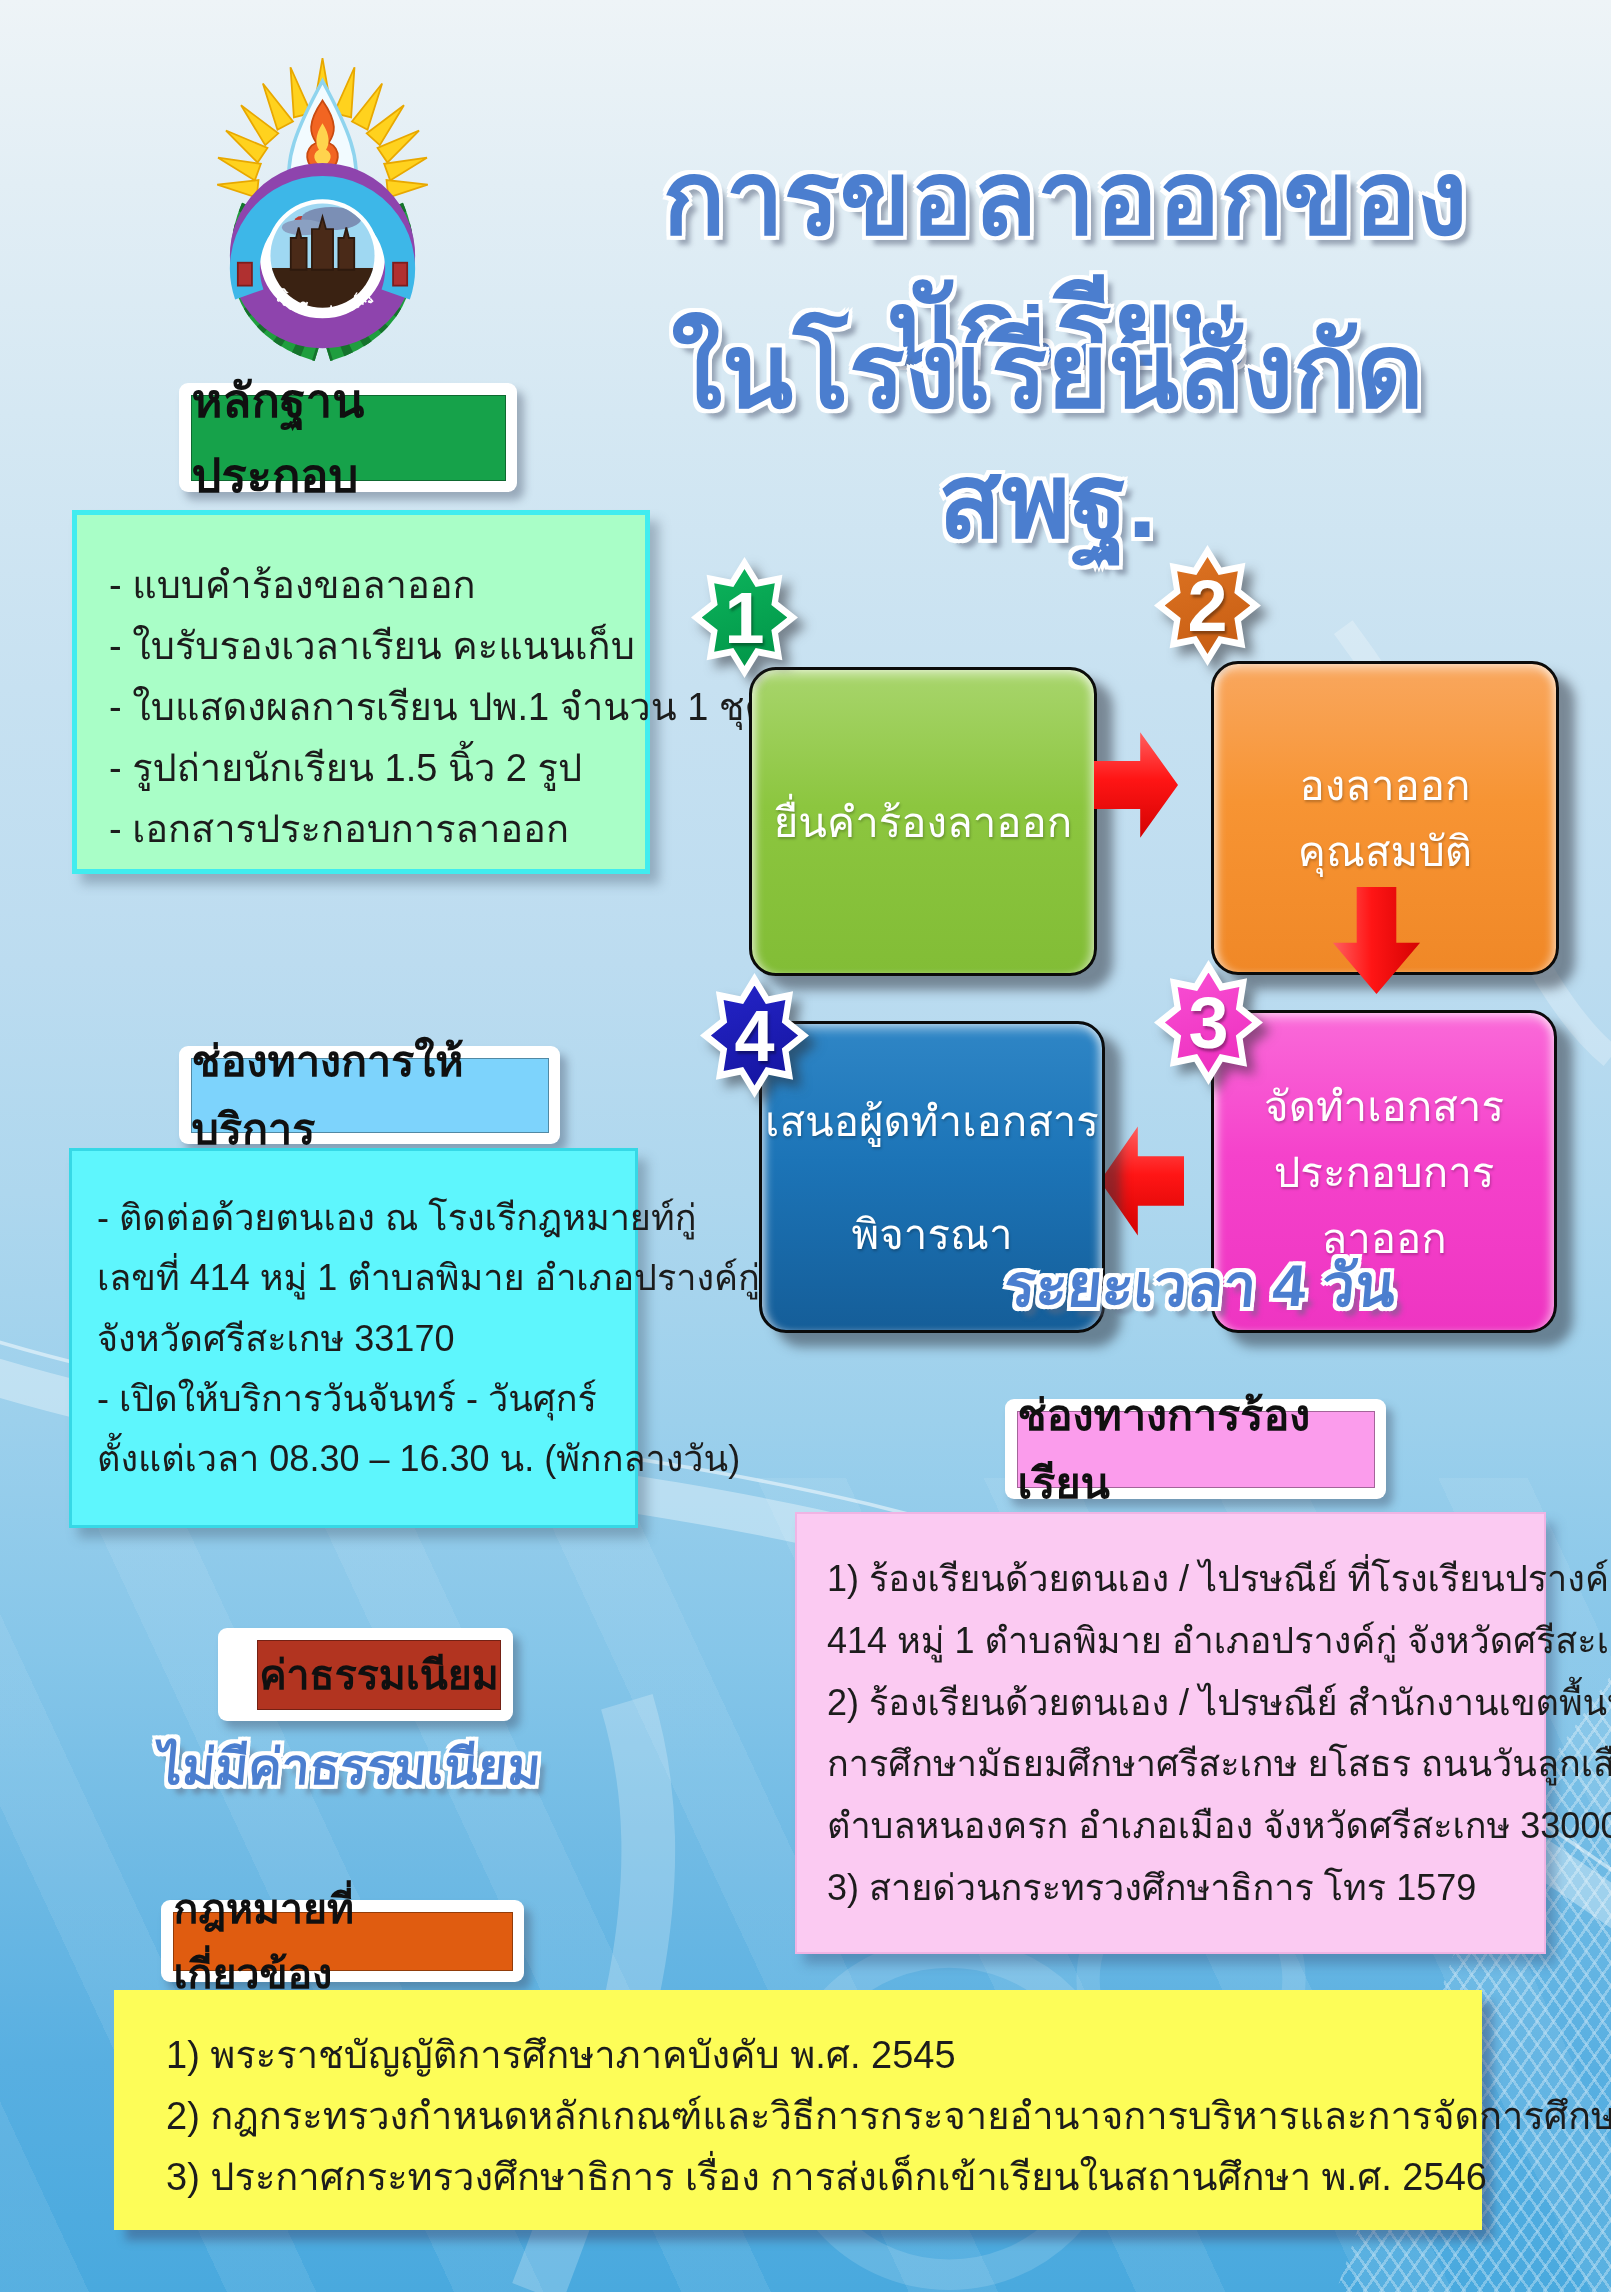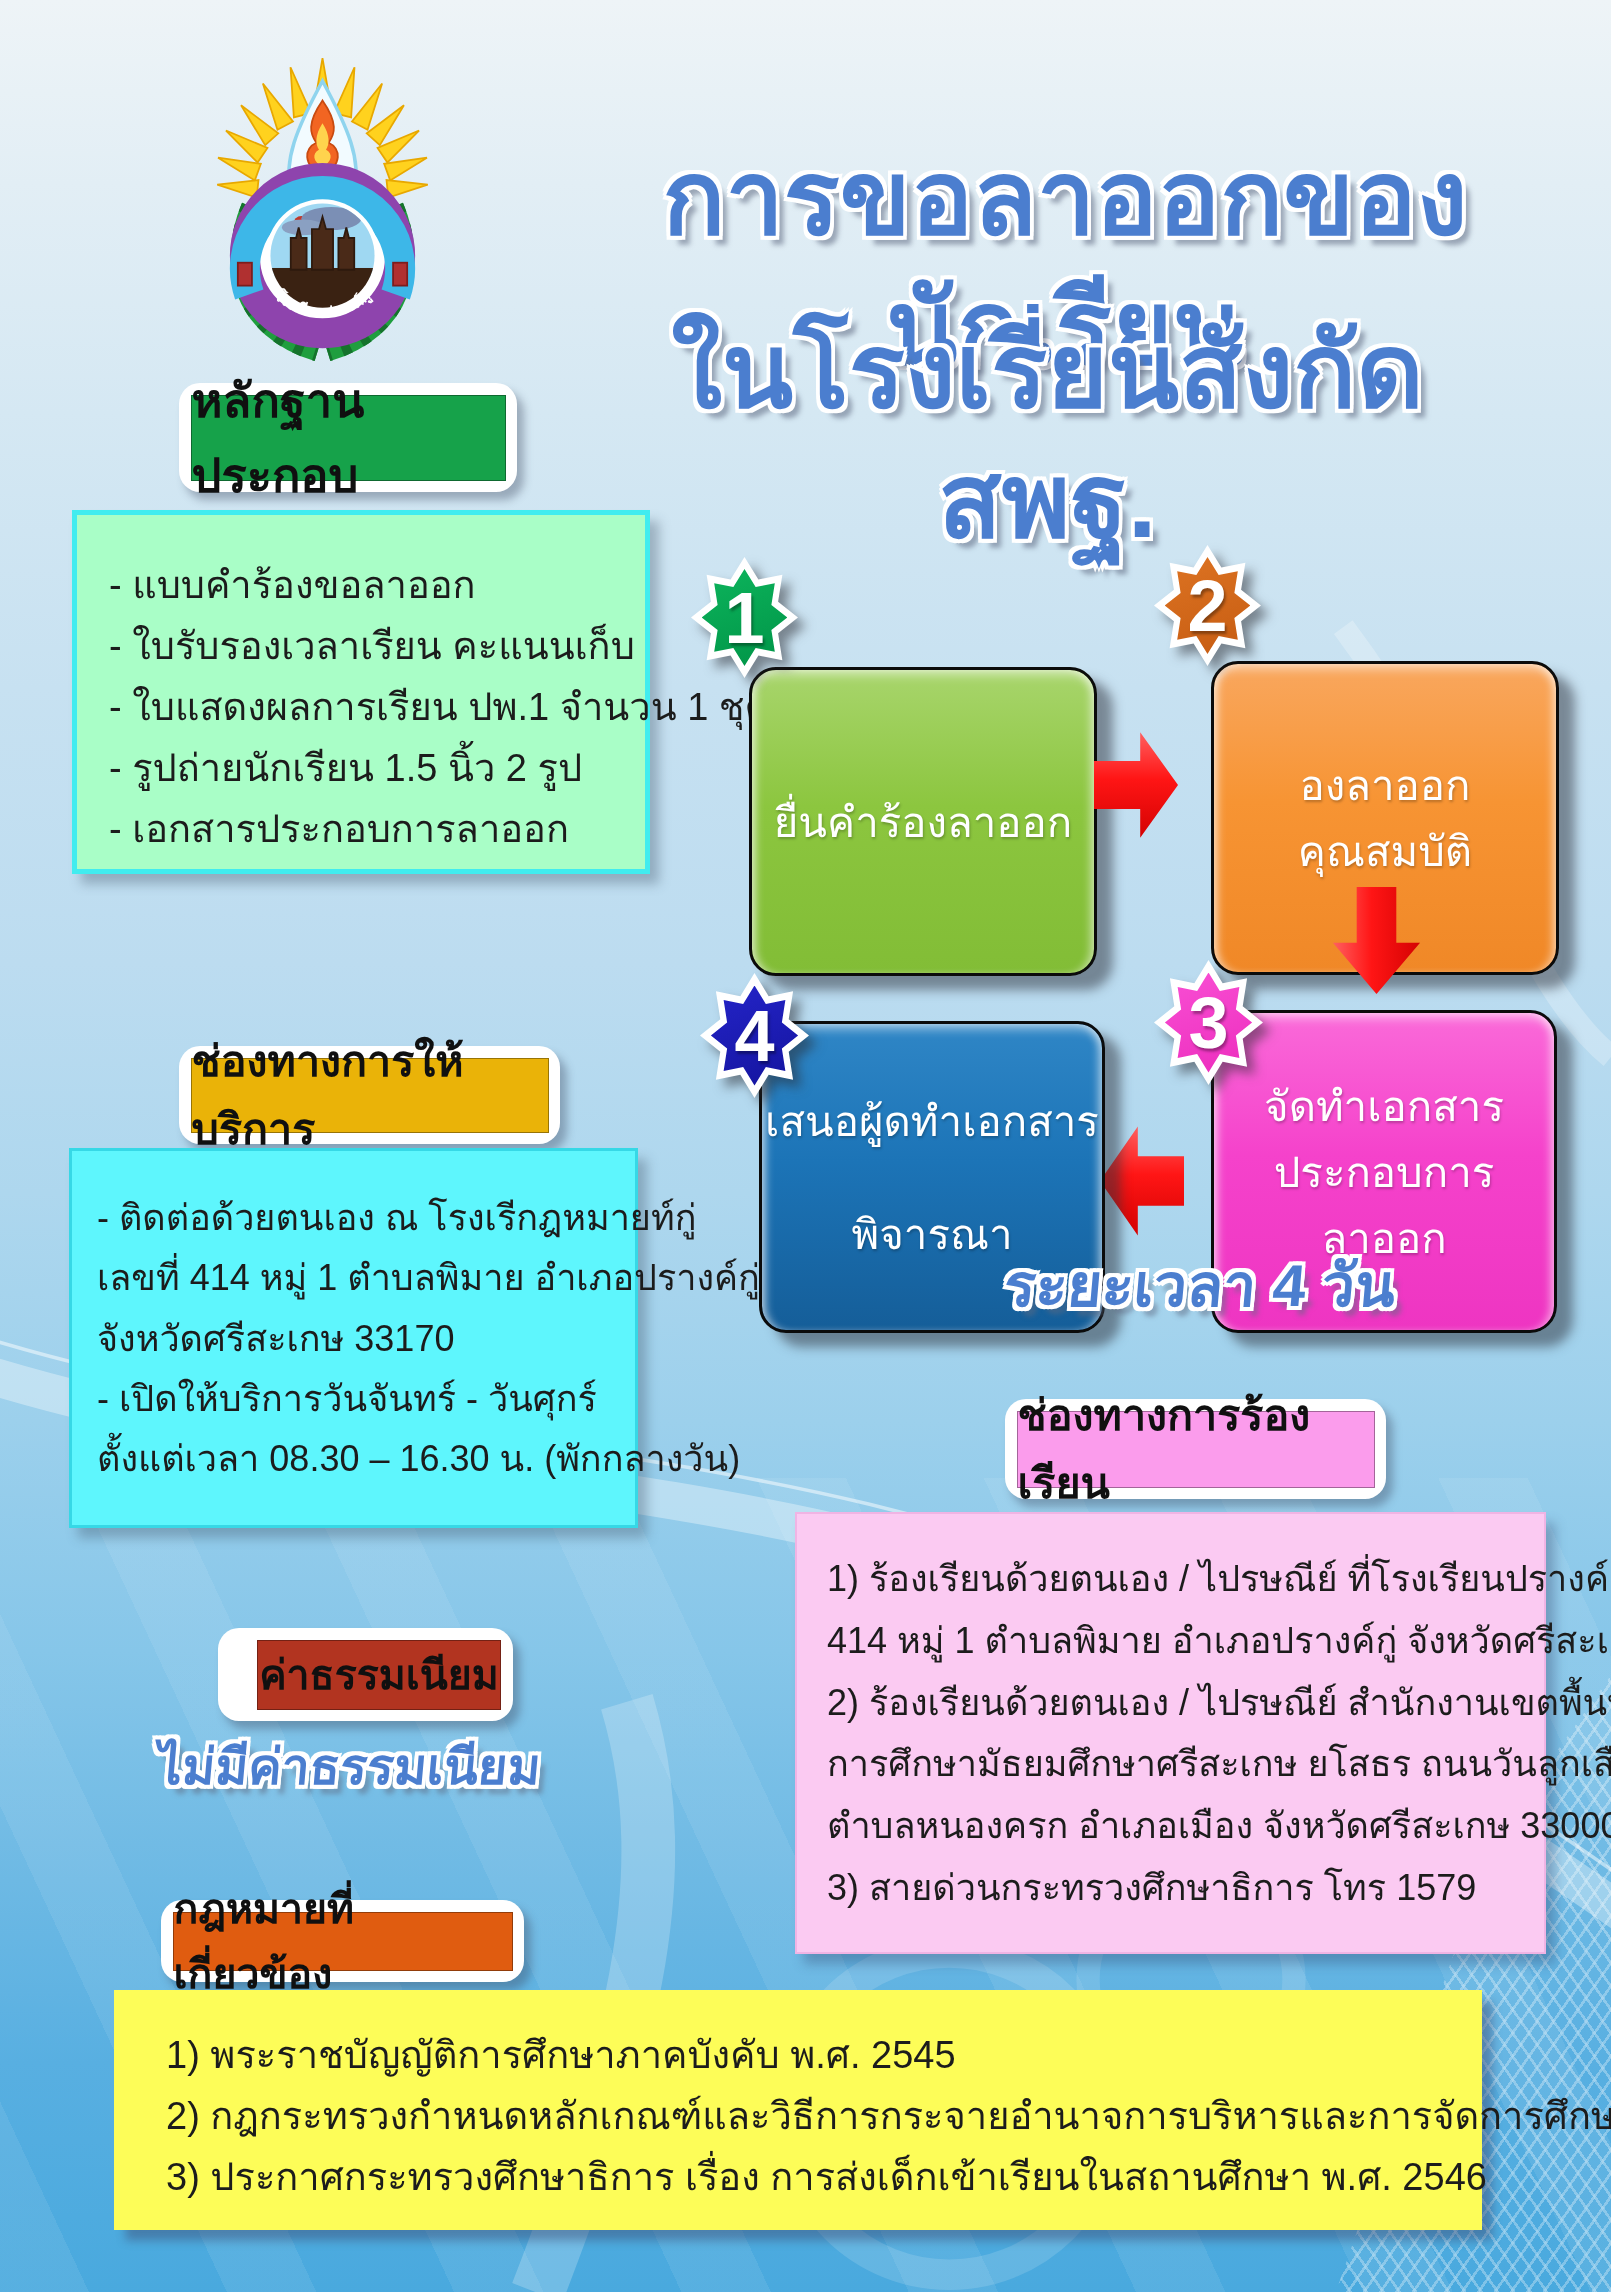--- a/index.html
+++ b/index.html
@@ -18,27 +18,27 @@
   }
   .bg-mesh{
     left:1218px;top:1540px;width:393px;height:752px;opacity:.55;
     background:
       repeating-linear-gradient(55deg,rgba(255,255,255,.55) 0 2.7px,transparent 2.7px 13.4px),
       repeating-linear-gradient(-55deg,rgba(255,255,255,.55) 0 2.7px,transparent 2.7px 13.4px);
     clip-path:polygon(100% 18%,100% 100%,30% 100%,70% 40%);
   }
   .bg-curves{left:0;top:0;width:1611px;height:2293px;}
   
-  .hdr{position:absolute;background:#fff;border-radius:21px;padding:11.6px;
+  .hdr{position:absolute;background:#fff;border-radius:9px;padding:11.6px;
        box-shadow:6.3px 8px 8px rgba(60,70,95,.38);}
   .hdr-inner{width:100%;height:100%;display:flex;align-items:center;justify-content:center;
        color:#101010;border:0.9px solid rgba(0,0,0,.35);box-sizing:border-box;
        font-weight:bold;}
   .hdr-green{background:#16a24a;}
-  .hdr-blue{background:#eab308;align-items:center;}
+  .hdr-blue{background:#7dd3fc;align-items:center;}
   .hdr-red{background:#b23420;}
   .hdr-pink{background:#fb9cec;}
   .hdr-orange{background:#e05c10;}
   
   .panel{position:absolute;box-sizing:border-box;color:#1c1c1c;}
   .panel-mint{background:#a9fec7;border:5.4px solid #41ecef;box-shadow:9px 10.7px 10.7px rgba(60,80,100,.35);}
   .panel-cyan{background:#5df5fb;background:#5ef6fd;border:3.6px solid #36d8e6;box-shadow:9px 10.7px 10.7px rgba(60,80,100,.35);}
   .panel-pink{background:#fbcaf2;border:2.7px solid #f0b4e4;box-shadow:9px 10.7px 10.7px rgba(50,70,110,.35);}
   .panel-yellow{background:#fdfd58;box-shadow:10.7px 10.7px 9px rgba(60,70,110,.45);}
   .panel .ln{white-space:nowrap;}

